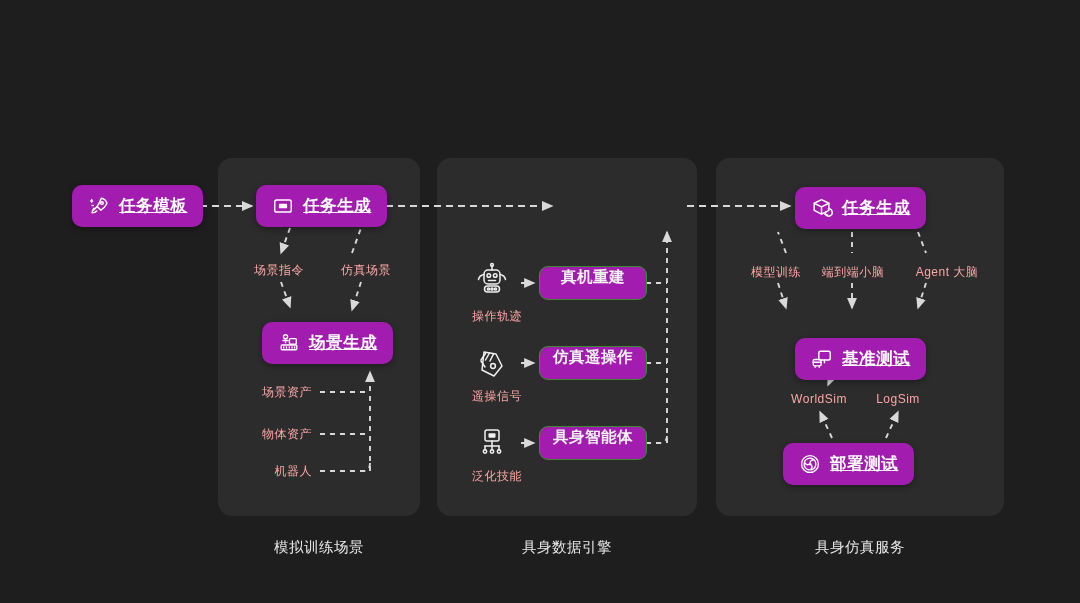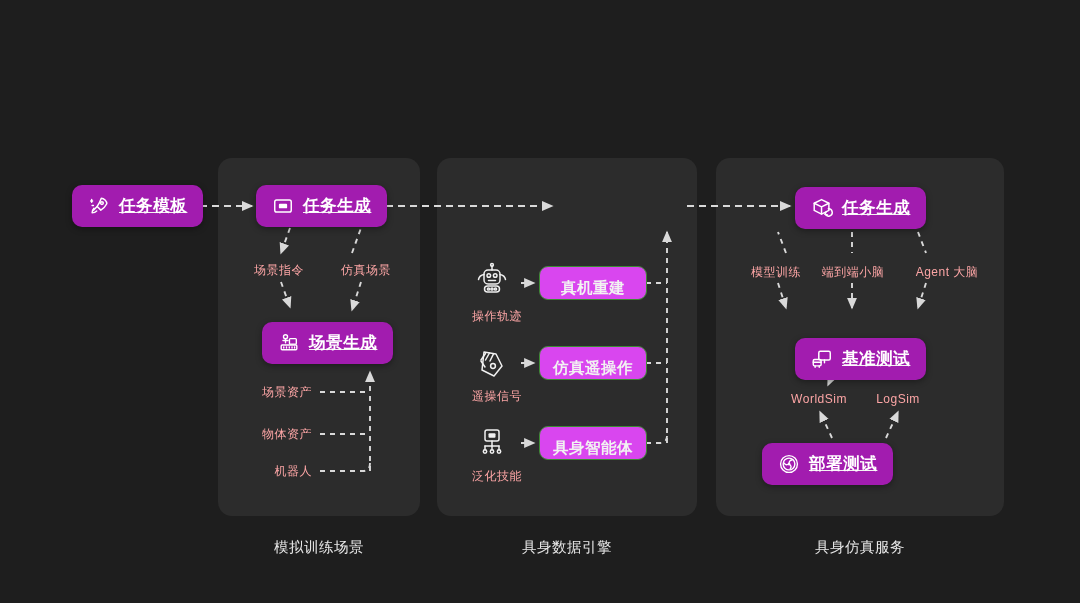--- a/index.html
+++ b/index.html
@@ -68,25 +68,25 @@
     letter-spacing: .6px;
     white-space: nowrap;
   }
   .pill .ico { width: 22px; height: 22px; display: block; flex: 0 0 auto; }
   .pill .ico svg { width: 22px; height: 22px; display: block; }
 
   
   .obox {
     position: absolute;
     display: flex;
-    align-items: flex-end;
+    align-items: flex-start;
     justify-content: center;
     border: 1.6px solid #3d8a33;
     border-radius: 9px;
-    background: #d946ef;
+    background: #a21caf;
     height: 34px;
     box-sizing: border-box;
     padding: 0 13px;
   }
   .obox .obox-label {
     font-size: 15.5px;
     font-weight: 700;
     color: #f2f2f2;
     white-space: nowrap;
     letter-spacing: .5px;
@@ -304,21 +304,21 @@
         <path d="M2.5 15.5h8.5"></path>
         <path d="M4.5 19.5v1.4M9 19.5v1.4"></path>
       </svg>
     </span>
     <span class="pill-label">基准测试</span>
   </div>
 
   <div class="lbl center" style="left:819px; top:392px;">WorldSim</div>
   <div class="lbl center" style="left:898px; top:392px;">LogSim</div>
 
-  <div class="pill" style="left:762px; top:443px;text-align:center;">
+  <div class="pill" style="left:783px; top:443px;text-align:center;">
     <span class="ico">
       <svg viewBox="0 0 24 24" fill="none" stroke="#ffffff" stroke-width="1.5" stroke-linejoin="round" stroke-linecap="round">
         <circle cx="12" cy="12" r="9.2"></circle>
         <circle cx="12" cy="12" r="6.4"></circle>
         <path d="M12 12 c0-3 1.6-4.6 3.4-4.4 M12 12 c-2.6 1.5-4.6.7-5.2-1 M12 12 c2.6 1.5 2.8 3.7 1.4 4.9"></path>
         <circle cx="12" cy="12" r="1.5" fill="#ffffff" stroke="none"></circle>
       </svg>
     </span>
     <span class="pill-label">部署测试</span>
   </div>

